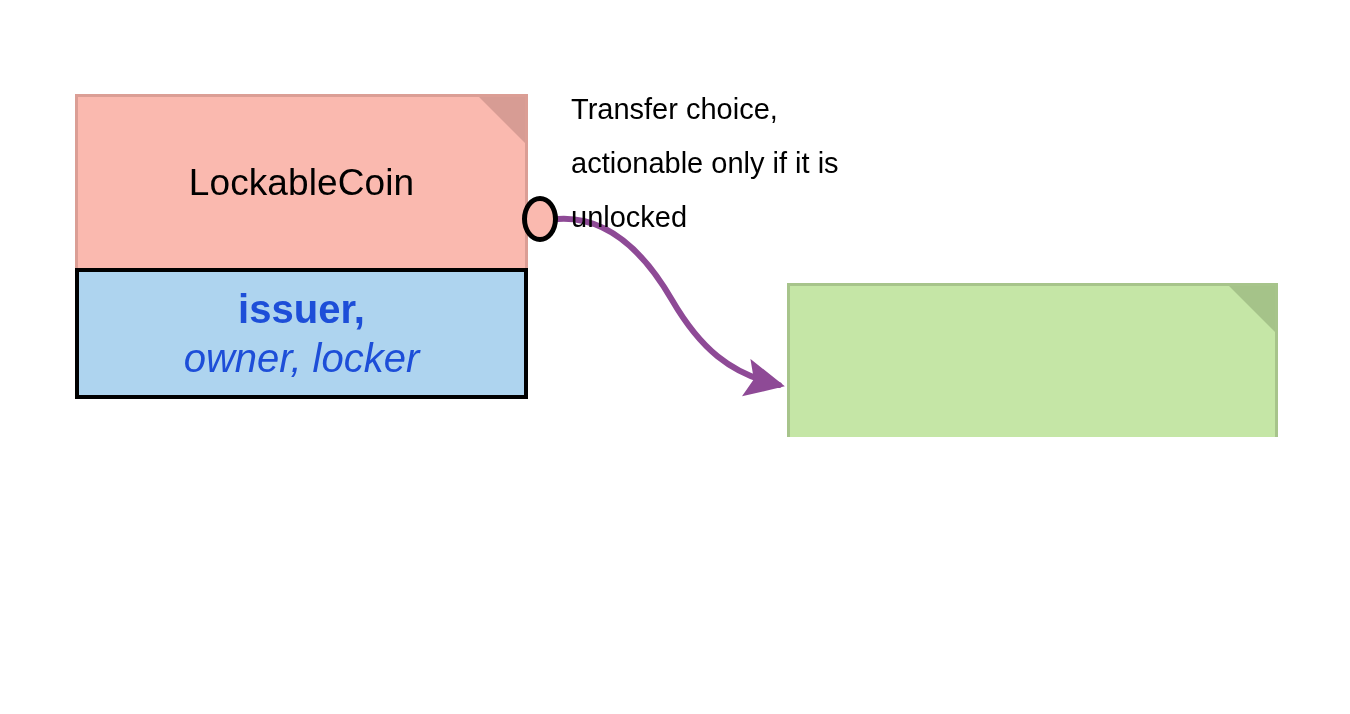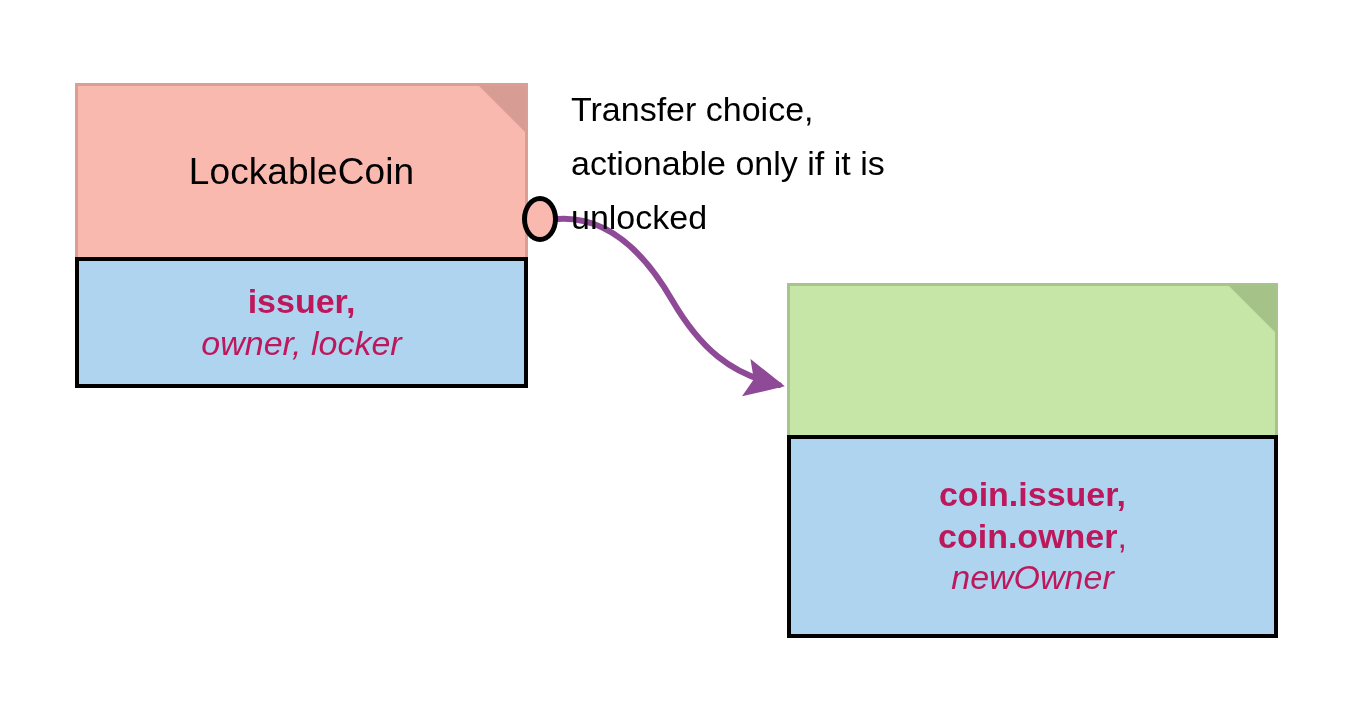--- a/index.html
+++ b/index.html
@@ -52,31 +52,31 @@
     left: 0;
     box-sizing: border-box;
     border: 4px solid #000000;
     display: flex;
     flex-direction: column;
     align-items: center;
     justify-content: center;
     text-align: center;
   }
   .attr-line {
-    font-size: 34px;
+    font-size: 40px;
     line-height: 1.22;
-    color: #be185d;
+    color: #1d4ed8;
     white-space: nowrap;
   }
   .attr-line.bold { font-weight: bold; }
   .attr-line.italic { font-style: italic; text-align: center; }
   .attr-line .plain { font-weight: normal; font-style: normal; }
 
   
-  #coin-card { left: 75px; top: 83px; width: 453px; height: 235px; padding-left: 16px; }
+  #coin-card { left: 75px; top: 94px; width: 453px; height: 235px; padding-left: 16px; }
   #coin-head {
     width: 453px;
     height: 176px;
     background: #FAB9AF;
     border-top: 3px solid #DB9E95;
     border-left: 3px solid #DB9E95;
     border-right: 3px solid #DB9E95;
   }
   #coin-head .fold {
     border-left: 46px solid #D79C94;
@@ -138,21 +138,21 @@
     box-sizing: border-box;
     z-index: 7;
   }
 
   
   #edge-label {
     position: absolute;
     left: 571px;
     top: 82px;
     width: 440px;
-    font-size: 34px;
+    font-size: 29px;
     line-height: 54px;
     color: #000000;
     z-index: 6;
     white-space: pre-line;
   }
 </style>
 </head>
 <body>
 
 <div id="canvas">
@@ -165,25 +165,20 @@
     <div class="entity-body" id="coin-body">
       <div class="attr-line bold">issuer,</div>
       <div class="attr-line italic">owner, locker</div>
     </div>
   </div>
 
   <div class="entity" id="proposal-card">
     <div class="entity-head" id="proposal-head">
       <span class="fold"></span>
     </div>
-    <div class="entity-body" id="proposal-body">
-      <div class="attr-line bold">coin.issuer,</div>
-      <div class="attr-line bold"><span>coin.owner</span><span class="plain">,</span></div>
-      <div class="attr-line italic">newOwner</div>
-    </div>
   </div>
 
   <div id="choice-circle"></div>
 
   <svg id="connector-layer" viewBox="0 0 1350 714">
     <defs>
       <marker id="arrowhead" markerWidth="7" markerHeight="7" refX="5.6" refY="3.2" orient="auto" markerUnits="strokeWidth">
         <path d="M0,0 L6.6,3.2 L0,6.4 L1.3,3.2 Z" fill="#8E4A96"></path>
       </marker>
     </defs>

